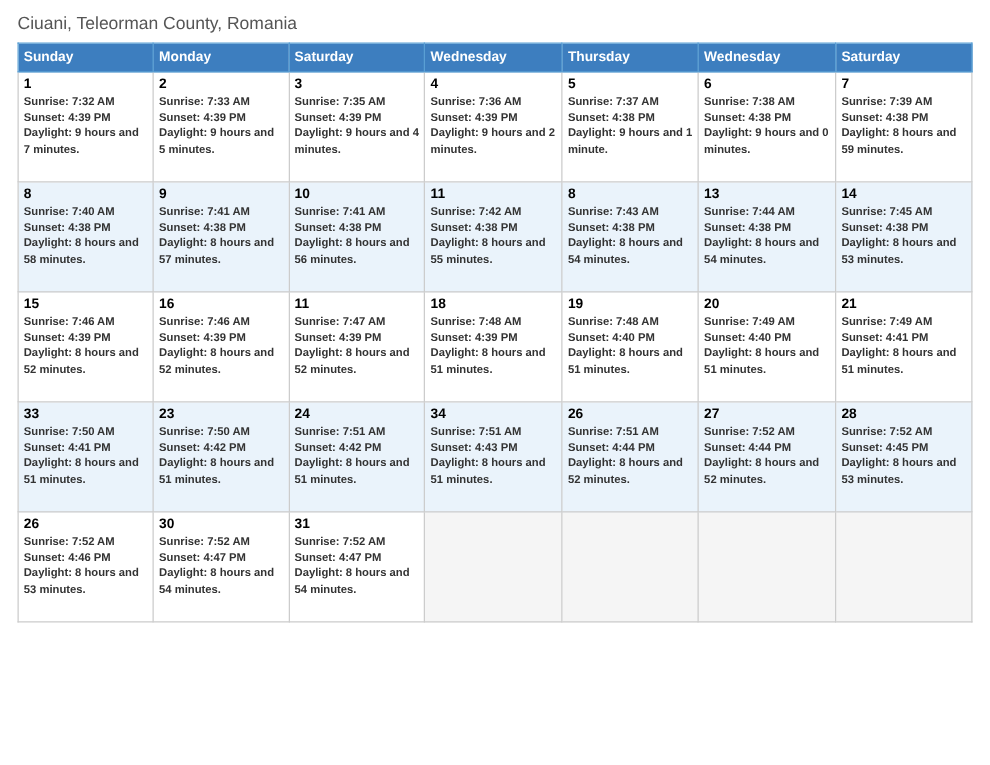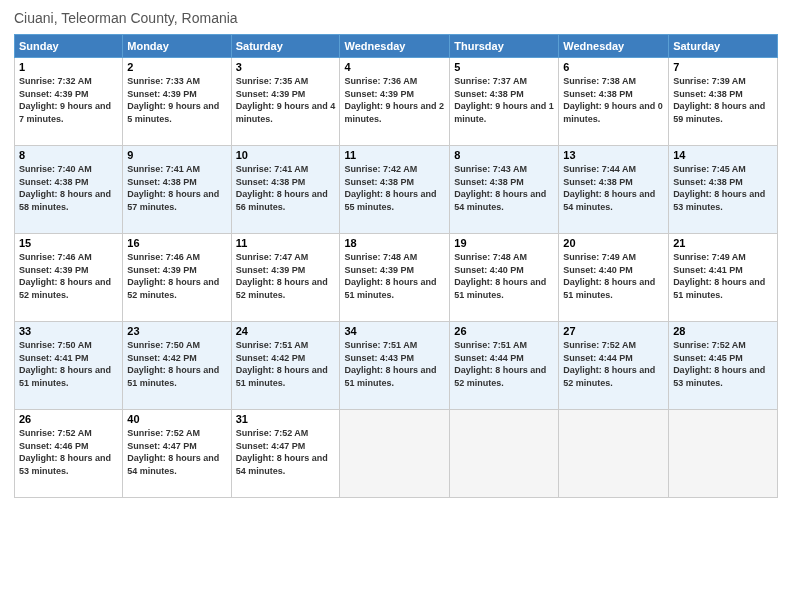--- a/index.html
+++ b/index.html
@@ -236,21 +236,21 @@
             <span class="day-num">28</span>
             <div class="day-info">Sunrise: 7:52 AM<br>Sunset: 4:45 PM<br>Daylight: 8 hours and 53 minutes.</div>
           </td>
         </tr>
         <tr class="row-odd">
           <td>
             <span class="day-num">26</span>
             <div class="day-info">Sunrise: 7:52 AM<br>Sunset: 4:46 PM<br>Daylight: 8 hours and 53 minutes.</div>
           </td>
           <td>
-            <span class="day-num">40</span>
+            <span class="day-num">30</span>
             <div class="day-info">Sunrise: 7:52 AM<br>Sunset: 4:47 PM<br>Daylight: 8 hours and 54 minutes.</div>
           </td>
           <td>
             <span class="day-num">31</span>
             <div class="day-info">Sunrise: 7:52 AM<br>Sunset: 4:47 PM<br>Daylight: 8 hours and 54 minutes.</div>
           </td>
           <td class="empty"></td>
           <td class="empty"></td>
           <td class="empty"></td>
           <td class="empty"></td>

